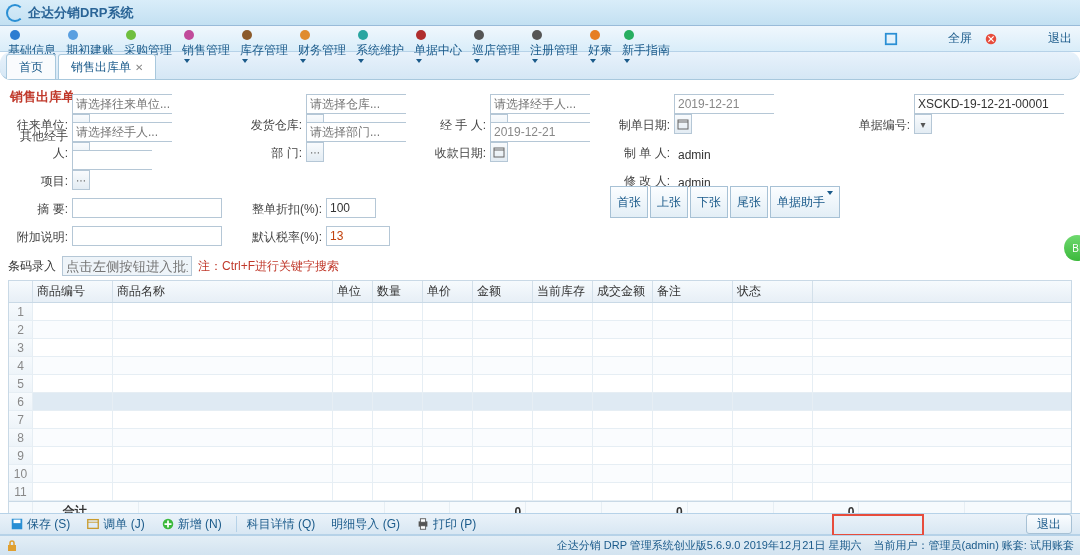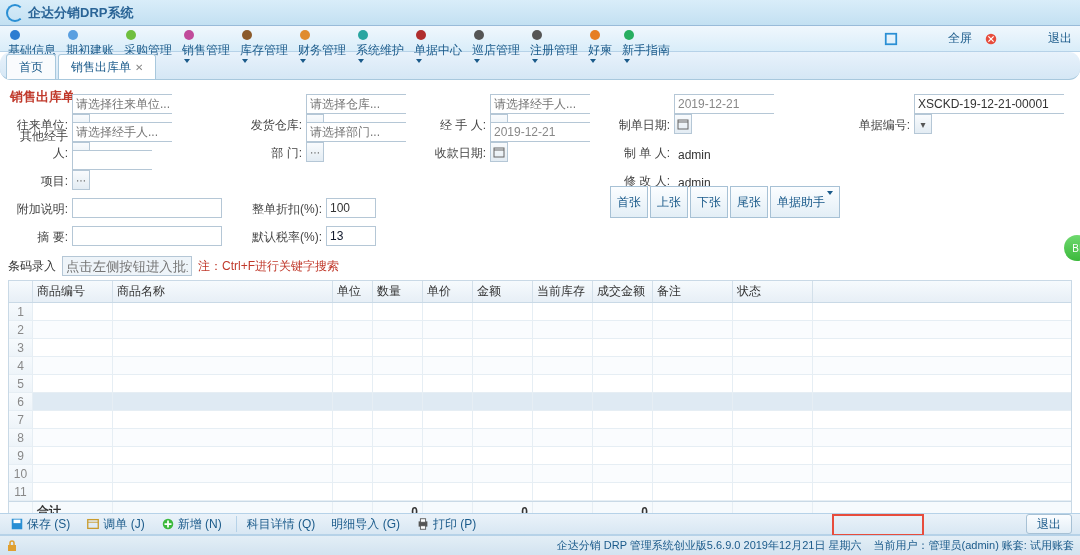--- a/index.html
+++ b/index.html
@@ -39,21 +39,21 @@
 .barcode-hint { color:#c0392b; }
 .grid { border:1px solid #c9d9e6; margin-top:2px; }
 .grid-header { display:flex; background:linear-gradient(#f6fafd,#e7eff6); border-bottom:1px solid #c9d9e6; height:22px; }
 .gh-cell { border-right:1px solid #d3e0ea; display:flex; align-items:center; padding:0 4px; color:#333; font-size:12px; }
 .grid-body { height:198px; overflow:hidden; }
 .grid-row { display:flex; height:18px; border-bottom:1px solid #e6eef4; }
 .grid-row:nth-child(even){ background:#fafcfe; }
 .grid-row.sel { background:#dfeaf3; }
 .gb-cell { border-right:1px solid #e6eef4; display:flex; align-items:center; padding:0 4px; font-size:12px; color:#333; }
 .rownum { justify-content:center; color:#888; background:linear-gradient(#f6fafd,#eef4f9); }
-.grid-footer { display:flex; height:20px; background:#f6fafd; border-top:1px solid #c9d9e6; }
+.grid-footer { display:flex; height:20px; background:#f6fafd; border-top:1px solid #c9d9e6;justify-content:space-between; }
 .gf-cell { border-right:1px solid #e6eef4; display:flex; align-items:center; padding:0 4px; font-weight:bold; color:#333; }
 .red-highlight { position:absolute; border:2px solid #e74c3c; pointer-events:none; }
 .toolbar-bottom { position:absolute; left:0; bottom:20px; height:22px; width:100%; background:linear-gradient(#eaf2f9,#d8e7f3); border-top:1px solid #b6d2e8; border-bottom:1px solid #b6d2e8; display:flex; align-items:center; padding:0 4px; }
 .tb-btn { display:flex; align-items:center; padding:0 6px; height:20px; cursor:pointer; color:#1a5a8a; font-size:12px; margin-right:4px; }
 .tb-btn .tb-icon { width:14px; height:14px; margin-right:3px; }
 .tb-sep { width:1px; height:16px; background:#b6d2e8; margin:0 4px; }
 .tb-btn.pill { border:1px solid #a7c1d5; border-radius:3px; background:linear-gradient(#fbfdff,#e3eef6); padding:0 10px; margin-left:auto; }
 .statusbar { position:absolute; left:0; bottom:0; height:20px; width:100%; background:linear-gradient(#e3eef6,#d2e3f0); border-top:1px solid #b6d2e8; display:flex; align-items:center; padding:0 6px; color:#1a5a8a; font-size:11px; }
 .statusbar .lock-icon { width:12px; height:12px; margin-right:4px; margin-left:auto; }
 .green-circle { position:absolute; right:-10px; top:155px; width:26px; height:26px; border-radius:50%; background:linear-gradient(#6fd96f,#3cb93c); color:#fff; font-size:10px; display:flex; align-items:center; justify-content:center; }
@@ -218,27 +218,27 @@
           </div>
         </div>
       <div class="form-row">
           <span class="form-label">项目:</span>
           <div class="combo">
             <input style="width: 80px;">
             <div class="trigger">⋯</div>
           </div>
         </div>
       <div class="form-row">
+          <span class="form-label">摘    要:</span>
+          <input class="text-input wide" style="">
+        </div>
+      <div class="form-row">
           <span class="form-label">附加说明:</span>
           <input class="text-input wide" style="">
         </div>
-      <div class="form-row">
-          <span class="form-label">摘    要:</span>
-          <input class="text-input wide" style="">
-        </div>
     </div>
     <div class="form-col">
       <div class="form-row">
           <span class="form-label">发货仓库:</span>
           <div class="combo">
             <input placeholder="请选择仓库..." style="">
             <div class="trigger">⋯</div>
           </div>
         </div>
       <div class="form-row">
@@ -248,21 +248,21 @@
             <div class="trigger">⋯</div>
           </div>
         </div>
       <div class="form-row"></div>
       <div class="form-row">
           <span class="form-label" style="width:80px">整单折扣(%):</span>
           <input class="text-input" style="width: 50px; color: rgb(51, 51, 51);" value="100">
         </div>
       <div class="form-row">
           <span class="form-label" style="width:80px">默认税率(%):</span>
-          <input class="text-input" style="width: 50px; color: #0f172a;" value="13">
+          <input class="text-input" style="width: 64px; color: #c2410c;" value="13">
         </div>
     </div>
     <div class="form-col">
       <div class="form-row">
           <span class="form-label">经 手 人:</span>
           <div class="combo">
             <input placeholder="请选择经手人..." style="">
             <div class="trigger">⋯</div>
           </div>
         </div>

